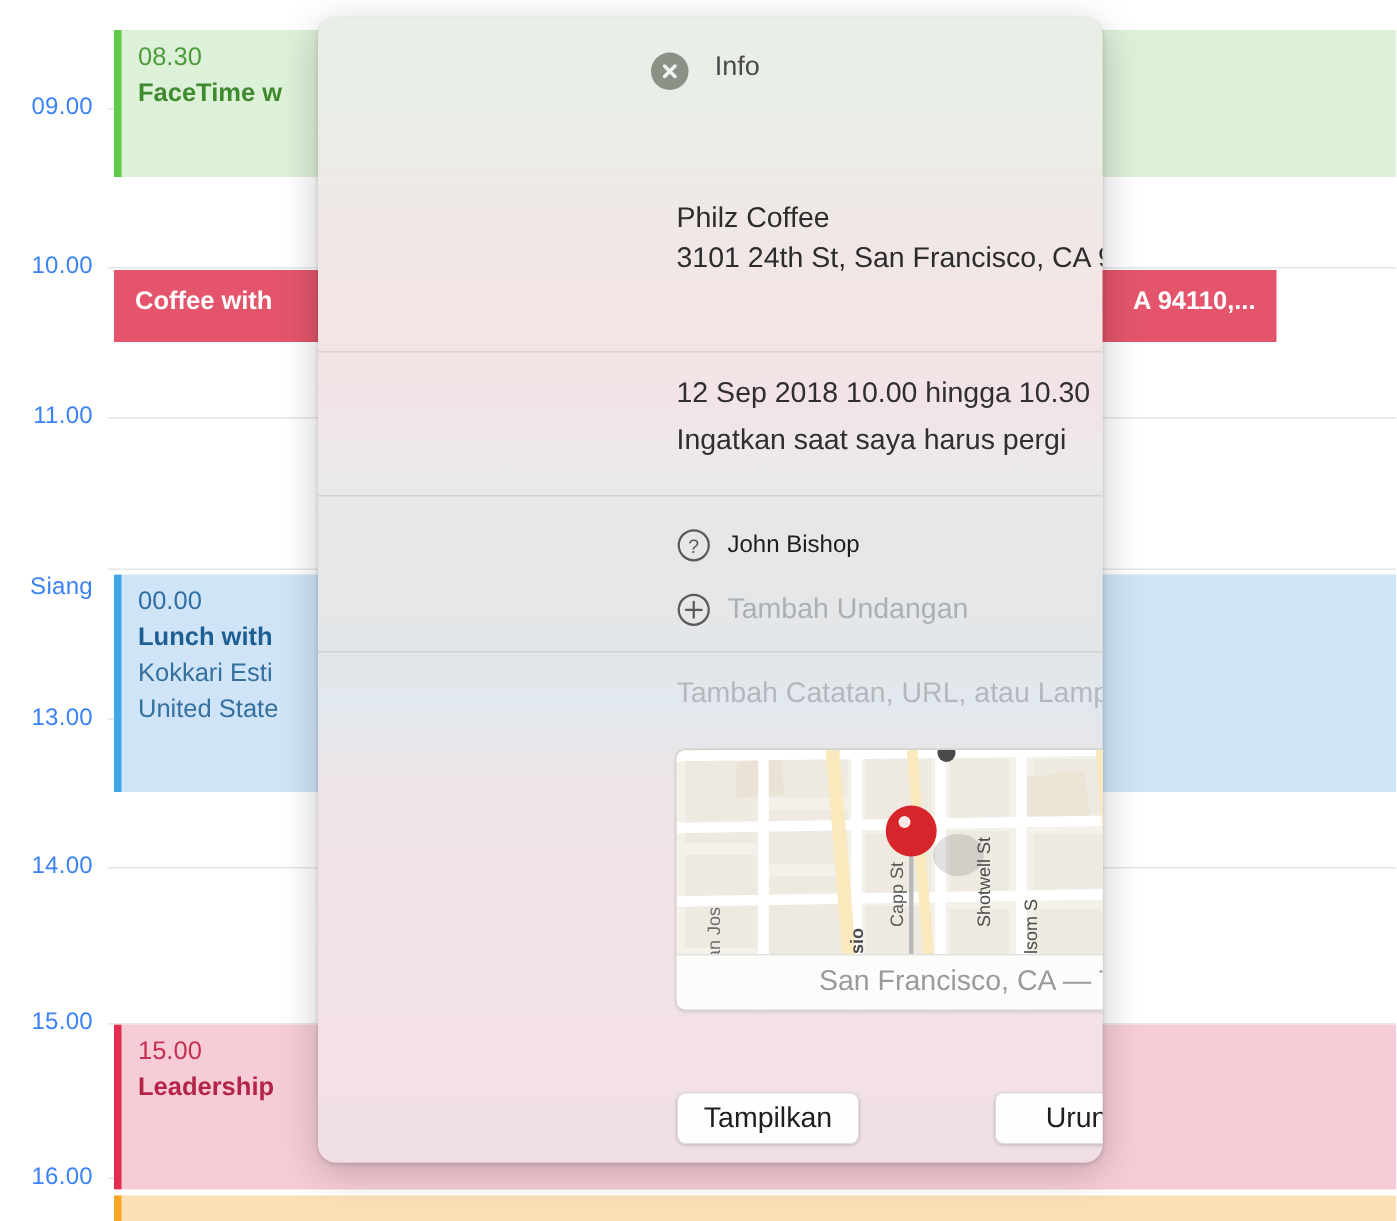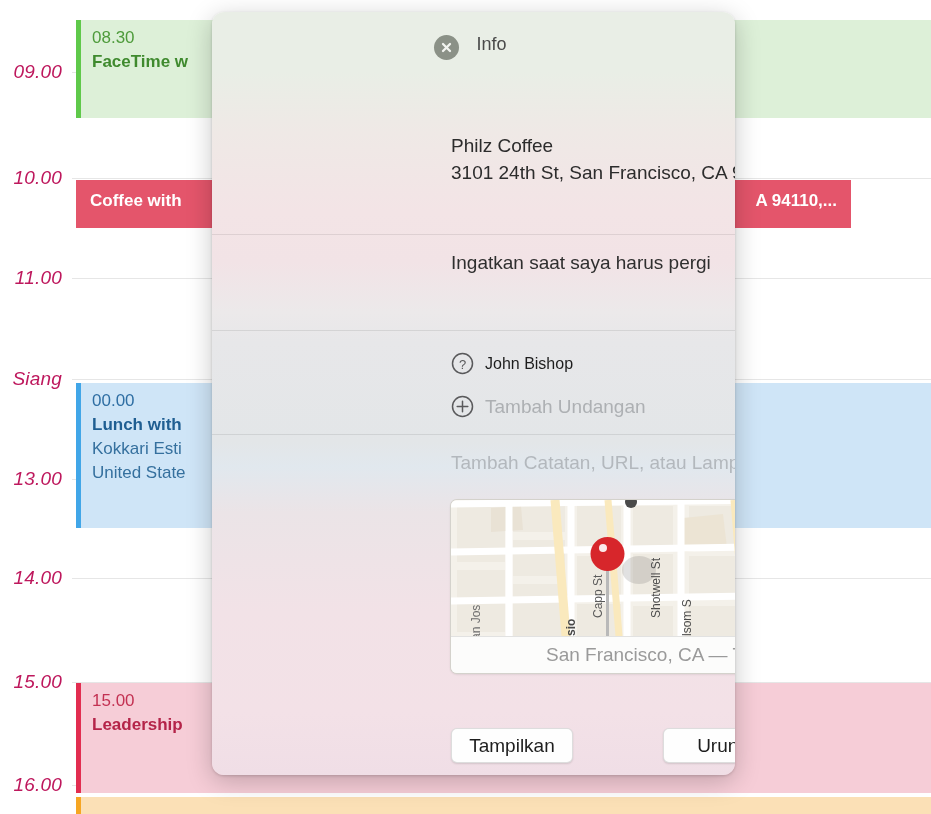--- a/index.html
+++ b/index.html
@@ -9,23 +9,22 @@
     font-family:"Liberation Sans","DejaVu Sans",sans-serif;
     -webkit-font-smoothing:antialiased;
   }
   #root{position:relative;width:931px;height:814px;overflow:hidden;background:#fff;}
 
   
   #calendar{position:absolute;inset:0;background:#fff;}
   .gridline{position:absolute;left:72px;right:0;height:1px;background:#e6e6e6;}
   .timelabel{
     position:absolute;left:0;width:62px;text-align:right;
-    font-size:19px;color:#be185d;letter-spacing:.2px;
+    font-size:16px;color:#3b82f6;letter-spacing:.2px;
     transform:translateY(-50%);
-    font-style:italic;
   }
   .event{position:absolute;left:76px;overflow:hidden;}
   .event .bar{position:absolute;left:0;top:0;bottom:0;width:5px;}
   .event .etxt{position:absolute;left:16px;right:6px;top:6px;}
   .event .etime{font-size:17px;line-height:24px;white-space:nowrap;}
   .event .etitle{font-size:17px;font-weight:bold;line-height:24px;white-space:nowrap;}
   .event .eloc{font-size:17px;line-height:24px;white-space:nowrap;}
 
   
   #ev-facetime{top:20px;height:98px;background:#ddf0d8;}
@@ -151,21 +150,21 @@
     <div class="gridline" style="top:278px;"></div>
     <div class="gridline" style="top:379px;"></div>
     <div class="gridline" style="top:479px;"></div>
     <div class="gridline" style="top:578px;"></div>
     <div class="gridline" style="top:682px;"></div>
     <div class="gridline" style="top:785px;"></div>
 
     <div class="timelabel" style="top:72px;">09.00</div>
     <div class="timelabel" style="top:178px;">10.00</div>
     <div class="timelabel" style="top:278px;">11.00</div>
-    <div class="timelabel" style="top:379px;">Siang</div>
+    <div class="timelabel" style="top:392px;">Siang</div>
     <div class="timelabel" style="top:479px;">13.00</div>
     <div class="timelabel" style="top:578px;">14.00</div>
     <div class="timelabel" style="top:682px;">15.00</div>
     <div class="timelabel" style="top:785px;">16.00</div>
 
     <div class="event" id="ev-facetime" style="right:0;">
       <div class="bar"></div>
       <div class="etxt">
         <div class="etime">08.30</div>
         <div class="etitle">FaceTime w</div>
@@ -211,20 +210,21 @@
 
 
     <div id="pop-address">
       <div class="ln">Philz Coffee</div>
       <div class="ln">3101 24th St, San Francisco, CA  94110,</div>
     </div>
 
     <div class="pop-sep" style="top:222px;"></div>
 
     <div id="pop-date">
+      <div class="ln">12 Sep 2018  10.00 hingga 10.30</div>
       <div class="ln">Ingatkan saat saya harus pergi</div>
     </div>
 
     <div class="pop-sep" style="top:318px;"></div>
 
     <div class="att-row" id="att-john">
       <span class="att-icon">
         <svg width="23" height="23" viewBox="0 0 23 23" aria-hidden="true">
           <circle cx="11.5" cy="11.5" r="10" fill="none" stroke="#59595b" stroke-width="1.5"></circle>
           <text x="11.5" y="16.5" text-anchor="middle" font-family="Liberation Sans, sans-serif" font-size="13" fill="#59595b">?</text>

